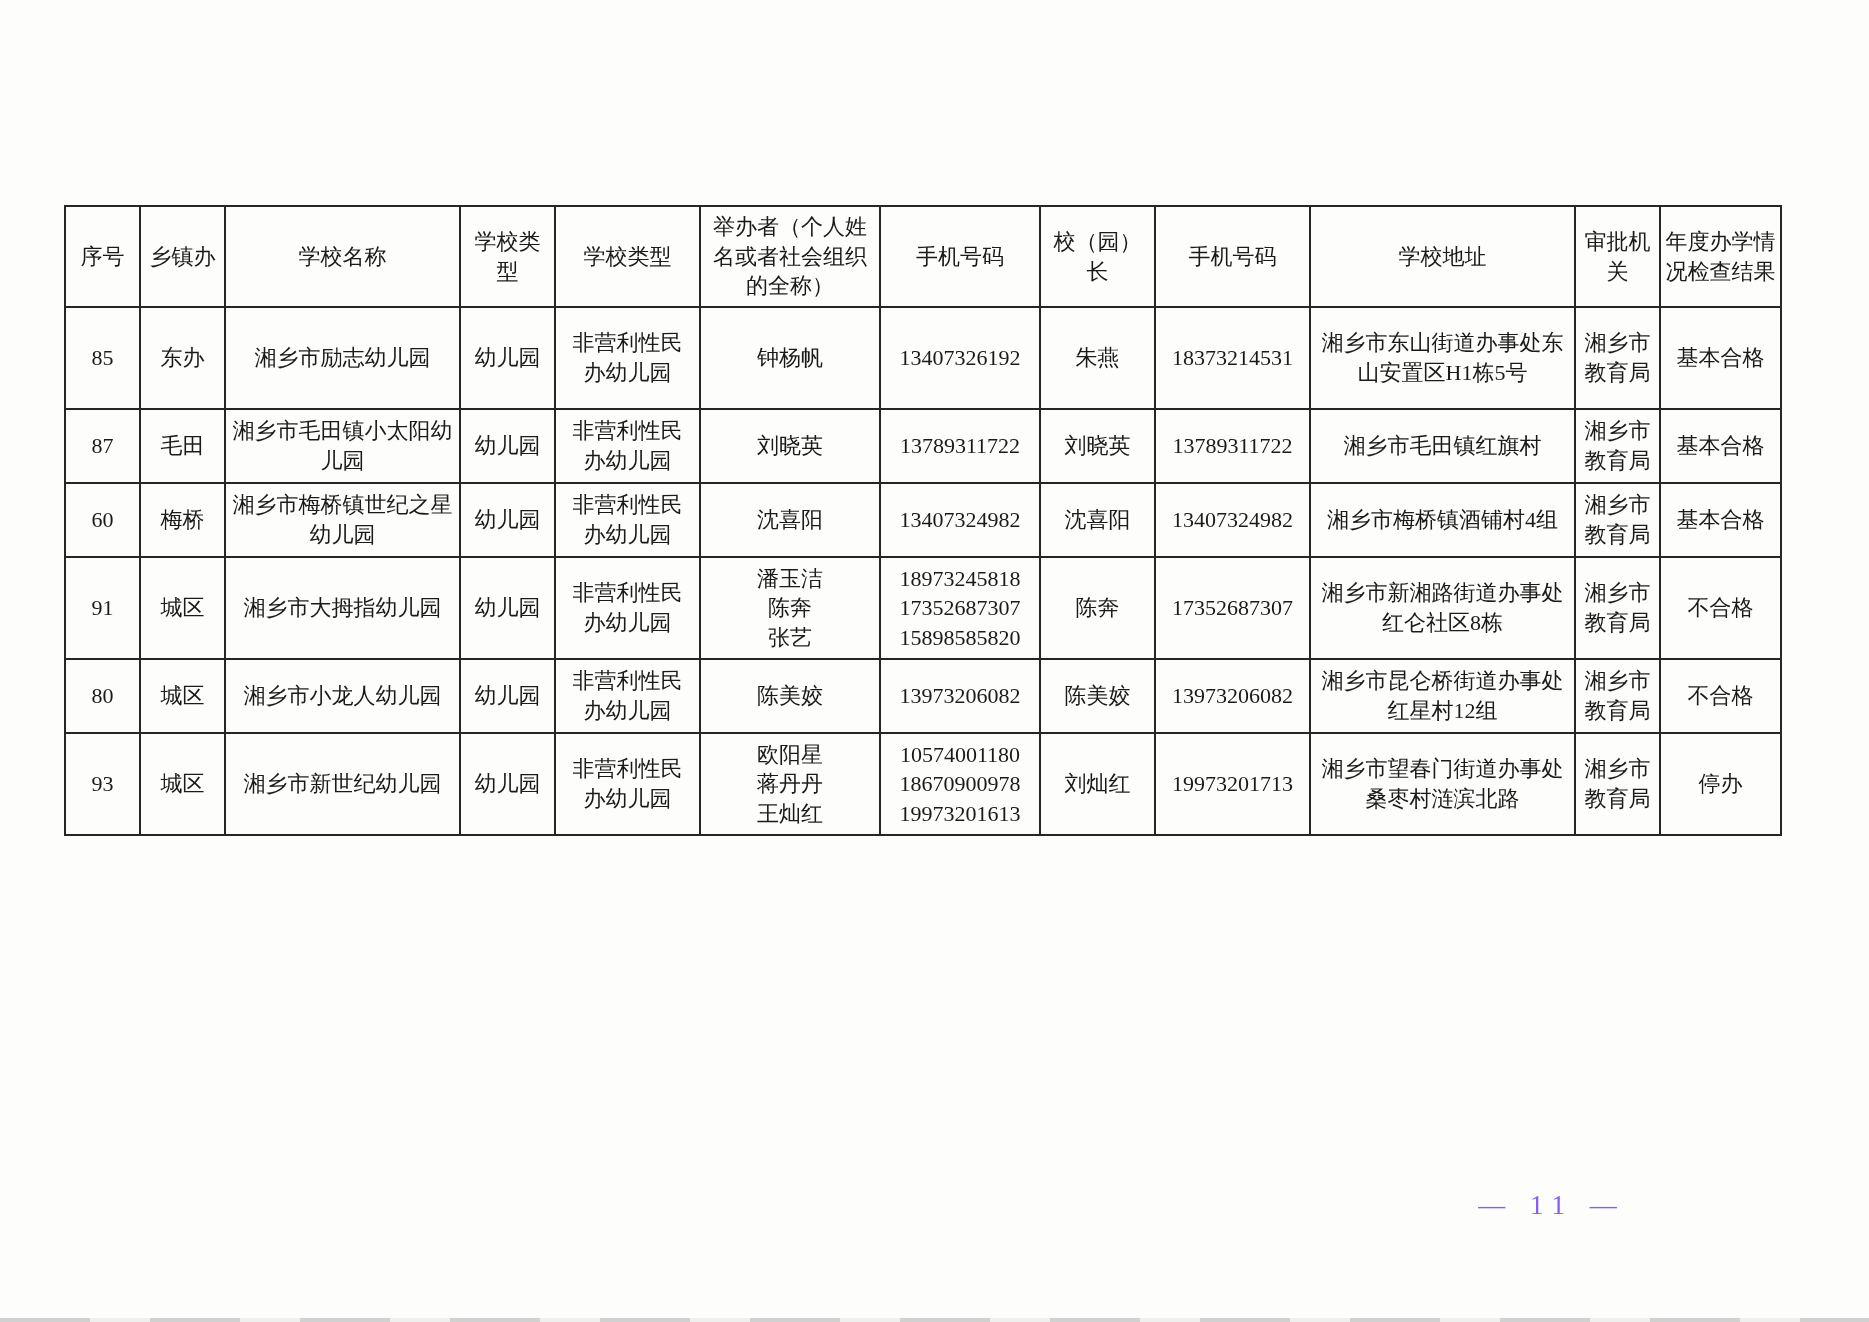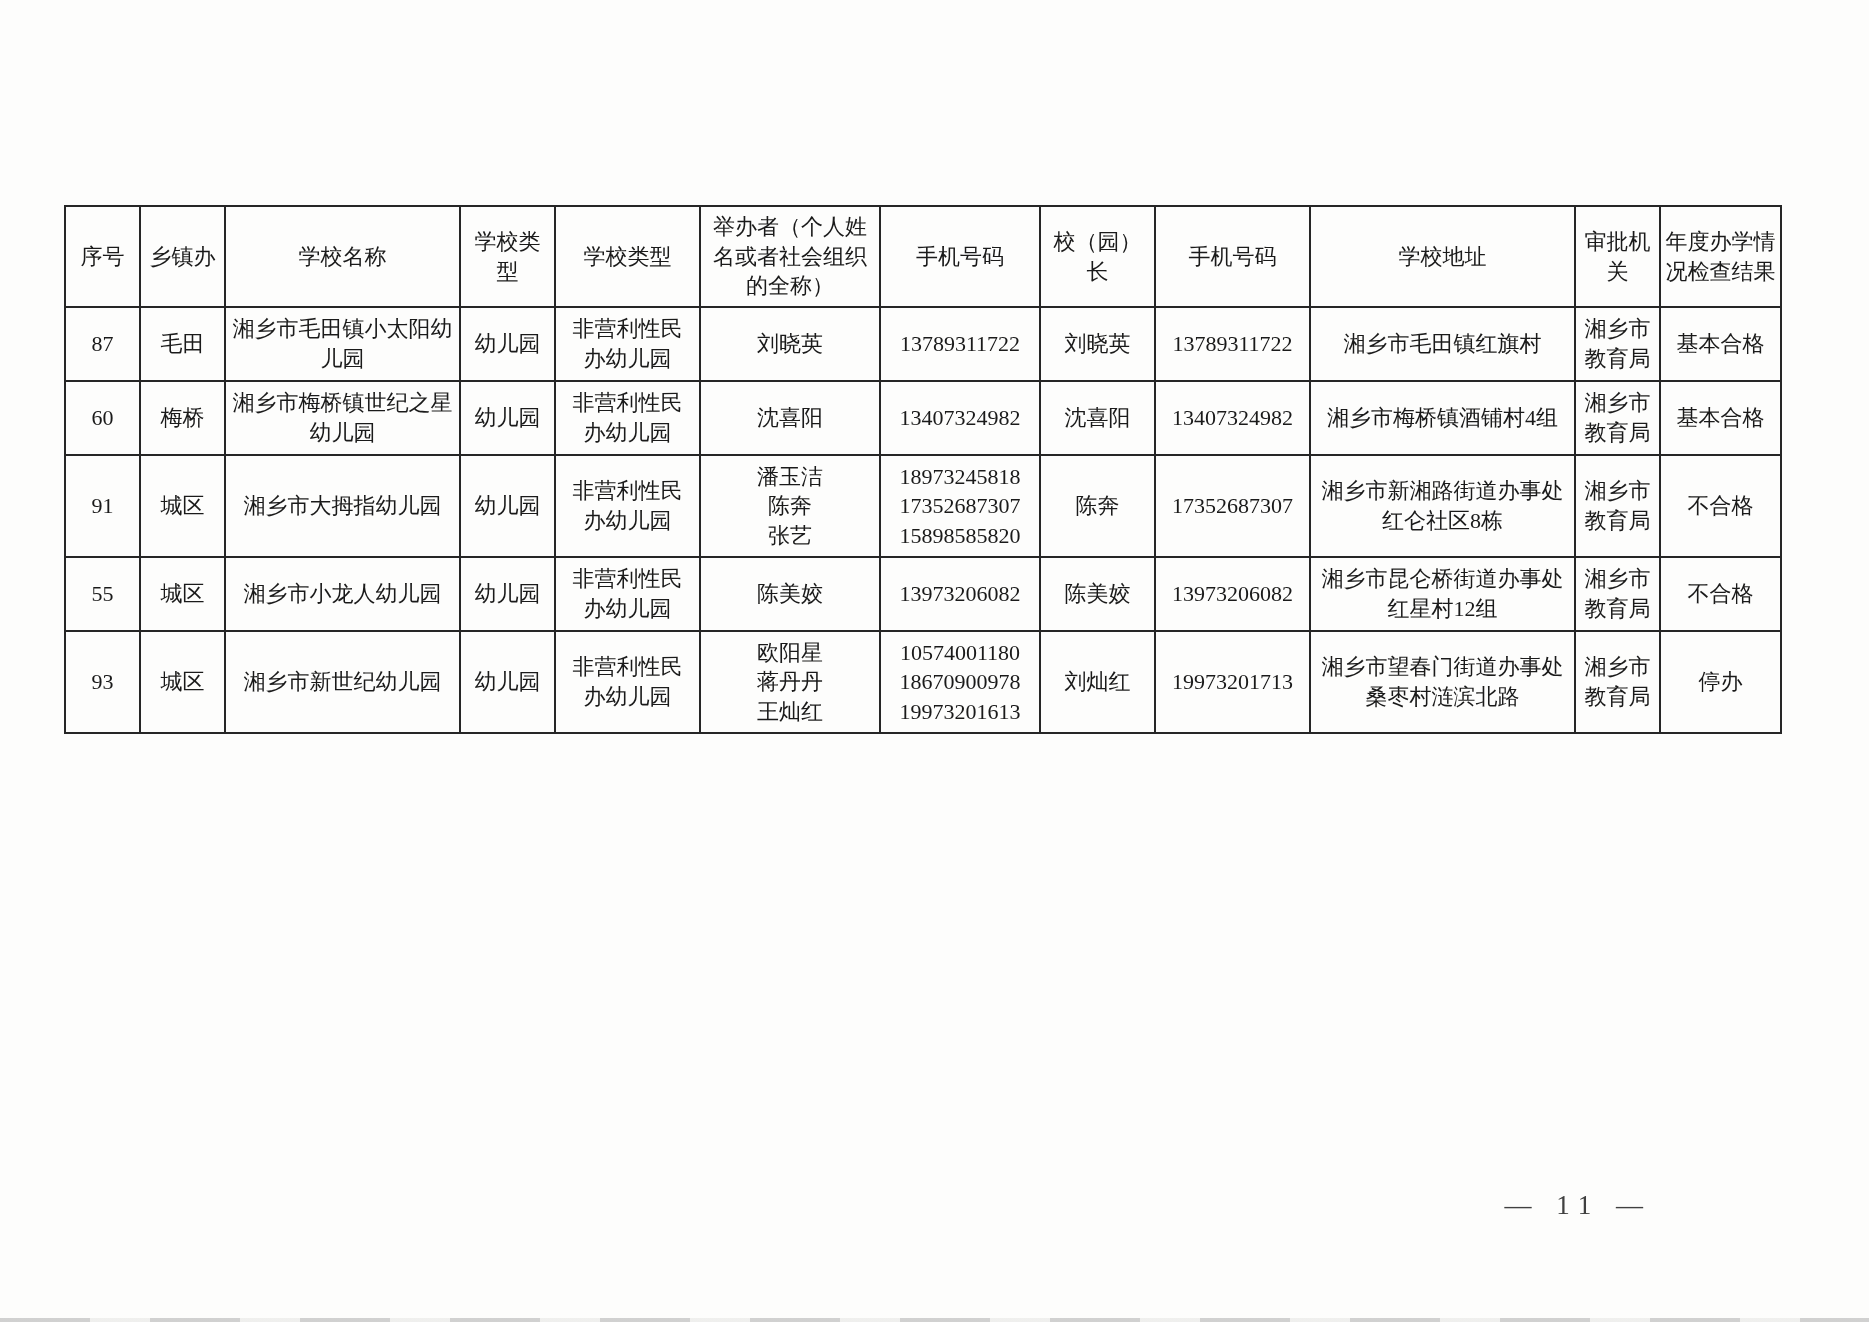--- a/index.html
+++ b/index.html
@@ -25,21 +25,21 @@
     word-break:break-all;
     color:#1a1a1a;
   }
   .doc-table td.c-legal{padding-left:8px;padding-right:8px;}
   .doc-table thead th{font-size:22px;}
   .doc-table tbody td{height:60px;}
   .doc-table tbody tr.tall td{height:90px;}
   .doc-table tbody tr.mid td{height:62px;}
   .page-number{
     position:absolute;left:1452px;top:1190px;width:200px;
-    font-size:27px;color:#404040;text-align:right;letter-spacing:9px;
+    font-size:27px;color:#8b5cf6;text-align:center;letter-spacing:9px;
     white-space:nowrap;
   }
   .scan-edge{
     position:absolute;left:0;bottom:0;width:100%;height:4px;
     background:repeating-linear-gradient(90deg,#b9b9b9 0 90px,#e8e8e6 90px 150px);
     opacity:.65;
   }
 </style>
 </head>
 <body>
@@ -70,20 +70,34 @@
         <th>举办者（个人姓名或者社会组织的全称）</th>
         <th>手机号码</th>
         <th>校（园）长</th>
         <th>手机号码</th>
         <th>学校地址</th>
         <th>审批机关</th>
         <th>年度办学情况检查结果</th>
       </tr>
     </thead>
     <tbody>
+        <tr class="tall">
+    <td>85</td>
+    <td>东办</td>
+    <td>湘乡市励志幼儿园</td>
+    <td>幼儿园</td>
+    <td class="c-legal">非营利性民办幼儿园</td>
+    <td>钟杨帆</td>
+    <td>13407326192</td>
+    <td>朱燕</td>
+    <td>18373214531</td>
+    <td>湘乡市东山街道办事处东山安置区H1栋5号</td>
+    <td>湘乡市教育局</td>
+    <td>基本合格</td>
+  </tr>
         <tr class="mid">
     <td>87</td>
     <td>毛田</td>
     <td>湘乡市毛田镇小太阳幼儿园</td>
     <td>幼儿园</td>
     <td class="c-legal">非营利性民办幼儿园</td>
     <td>刘晓英</td>
     <td>13789311722</td>
     <td>刘晓英</td>
     <td>13789311722</td>
@@ -117,21 +131,21 @@
     <td>18973245818
 17352687307
 15898585820</td>
     <td>陈奔</td>
     <td>17352687307</td>
     <td>湘乡市新湘路街道办事处红仑社区8栋</td>
     <td>湘乡市教育局</td>
     <td>不合格</td>
   </tr>
         <tr class="mid">
-    <td>55</td>
+    <td>80</td>
     <td>城区</td>
     <td>湘乡市小龙人幼儿园</td>
     <td>幼儿园</td>
     <td class="c-legal">非营利性民办幼儿园</td>
     <td>陈美姣</td>
     <td>13973206082</td>
     <td>陈美姣</td>
     <td>13973206082</td>
     <td>湘乡市昆仑桥街道办事处红星村12组</td>
     <td>湘乡市教育局</td>

